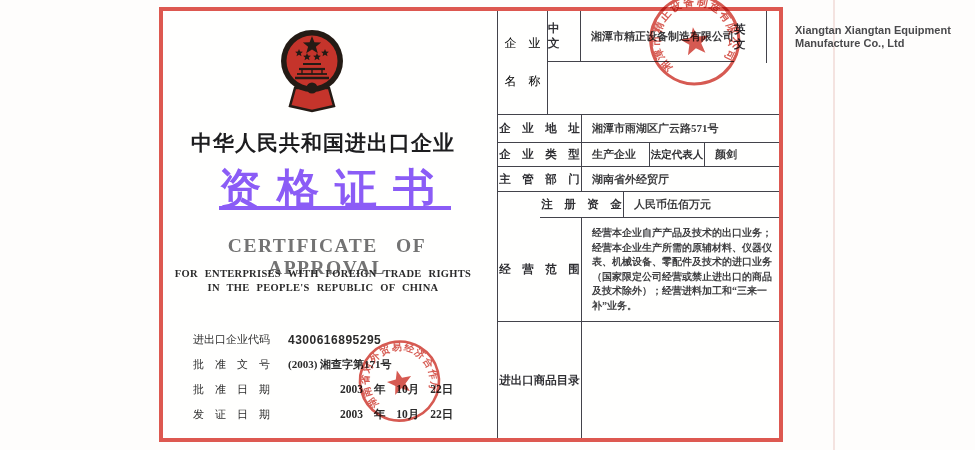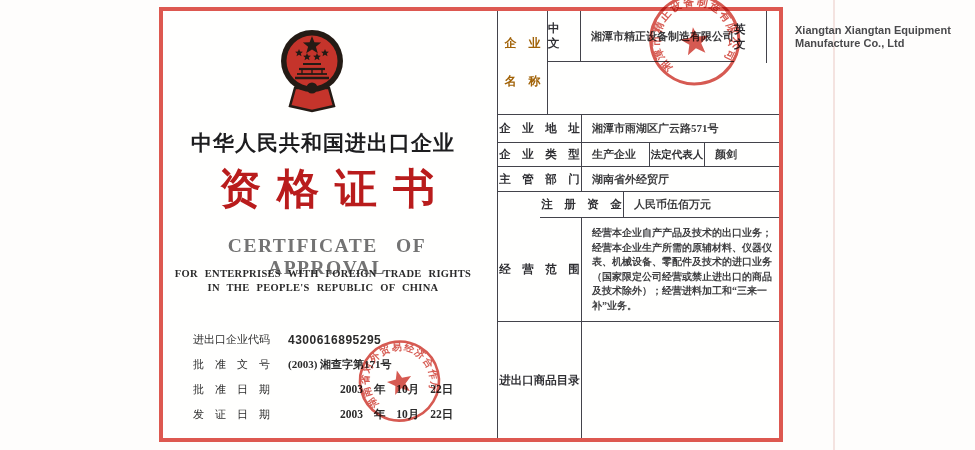--- a/index.html
+++ b/index.html
@@ -9,21 +9,21 @@
   .scan-edge { position:absolute; left:833px; top:0; width:2px; height:450px;
                background:rgba(232,196,190,0.45); }
   .cert { position:absolute; left:159px; top:7px; width:624px; height:435px;
           border:4px solid #dd5850; background:#fffffe; }
   
   .left-panel { position:absolute; left:0; top:0; width:334px; height:427px; }
   .emblem { position:absolute; left:114px; top:15px; width:70px; height:90px; }
   .t-cn1 { position:absolute; top:118px; left:0; width:320px; text-align:center;
            font-size:21px; font-weight:600; color:#1d1d1f; letter-spacing:1px; }
   .t-cn2 { position:absolute; top:150px; left:0; width:320px; text-align:center;
-           font-size:42px; font-weight:700; color:#b91c1c; letter-spacing:16px; padding-left:24px; }
+           font-size:42px; font-weight:700; color:#8b5cf6; letter-spacing:16px; padding-left:24px;text-decoration:underline; }
   .t-en  { position:absolute; top:224px; left:4px; width:320px; text-align:center;
            font-size:19.5px; font-weight:700; color:#737373; letter-spacing:1.5px; word-spacing:12px; }
   .t-sub { position:absolute; top:256px; left:0; width:320px; text-align:center;
            font-size:10.5px; font-weight:700; color:#2a2a2a; letter-spacing:0.3px;
            word-spacing:4px; line-height:13.5px; }
   .meta { position:absolute; left:30px; top:316px; width:300px; }
   .mrow { display:flex; align-items:center; height:25px; }
   .mlabel { width:95px; font-size:11px; font-weight:500; color:#2e2e2e; flex:none; }
   .mval { font-size:11px; font-weight:700; color:#2b2b2b; }
   .mval.code { font-size:12px; letter-spacing:0.5px; font-family:"Liberation Sans",sans-serif; }
@@ -31,21 +31,21 @@
   
   .table { position:absolute; left:334px; top:0; right:0; bottom:0;
            border-left:1px solid #43434b; display:flex; flex-direction:column; }
   .trow { display:flex; border-bottom:1px solid #43434b; flex:none; }
   .trow.last { border-bottom:none; flex:1; }
   .lbl { width:84px; flex:none; border-right:1px solid #43434b; display:flex;
          align-items:center; justify-content:center; font-size:11.5px; font-weight:700;
          color:#2f2f33; text-align:center; }
   .lbl-narrow { width:50px; flex:none; border-right:1px solid #43434b; display:flex;
                 flex-direction:column; justify-content:space-around; align-items:center;
-                font-size:12px; font-weight:700; color:#a16207; padding:14px 0; }
+                font-size:12px; font-weight:400; color:#000000; padding:14px 0; }
   .sublbl { width:33px; flex:none; border-right:1px solid #43434b; display:flex;
             align-items:center; justify-content:center; font-size:11.5px; font-weight:700; color:#2f2f33; }
   .val { flex:1; display:flex; align-items:center; padding-left:10px;
          font-size:11px; font-weight:600; color:#3c3c3e; }
   .val.en { font-family:"Liberation Sans","DejaVu Sans",sans-serif; font-weight:700;
             color:#4a4a4c; line-height:13px; }
   .val.en span { display:block; max-width:185px; }
   .name-sub { flex:1; display:flex; flex-direction:row; }
   .name-sub .srow { display:flex; flex:none; }
   .name-sub .srow.first { height:51px; border-bottom:1px solid #43434b; }

